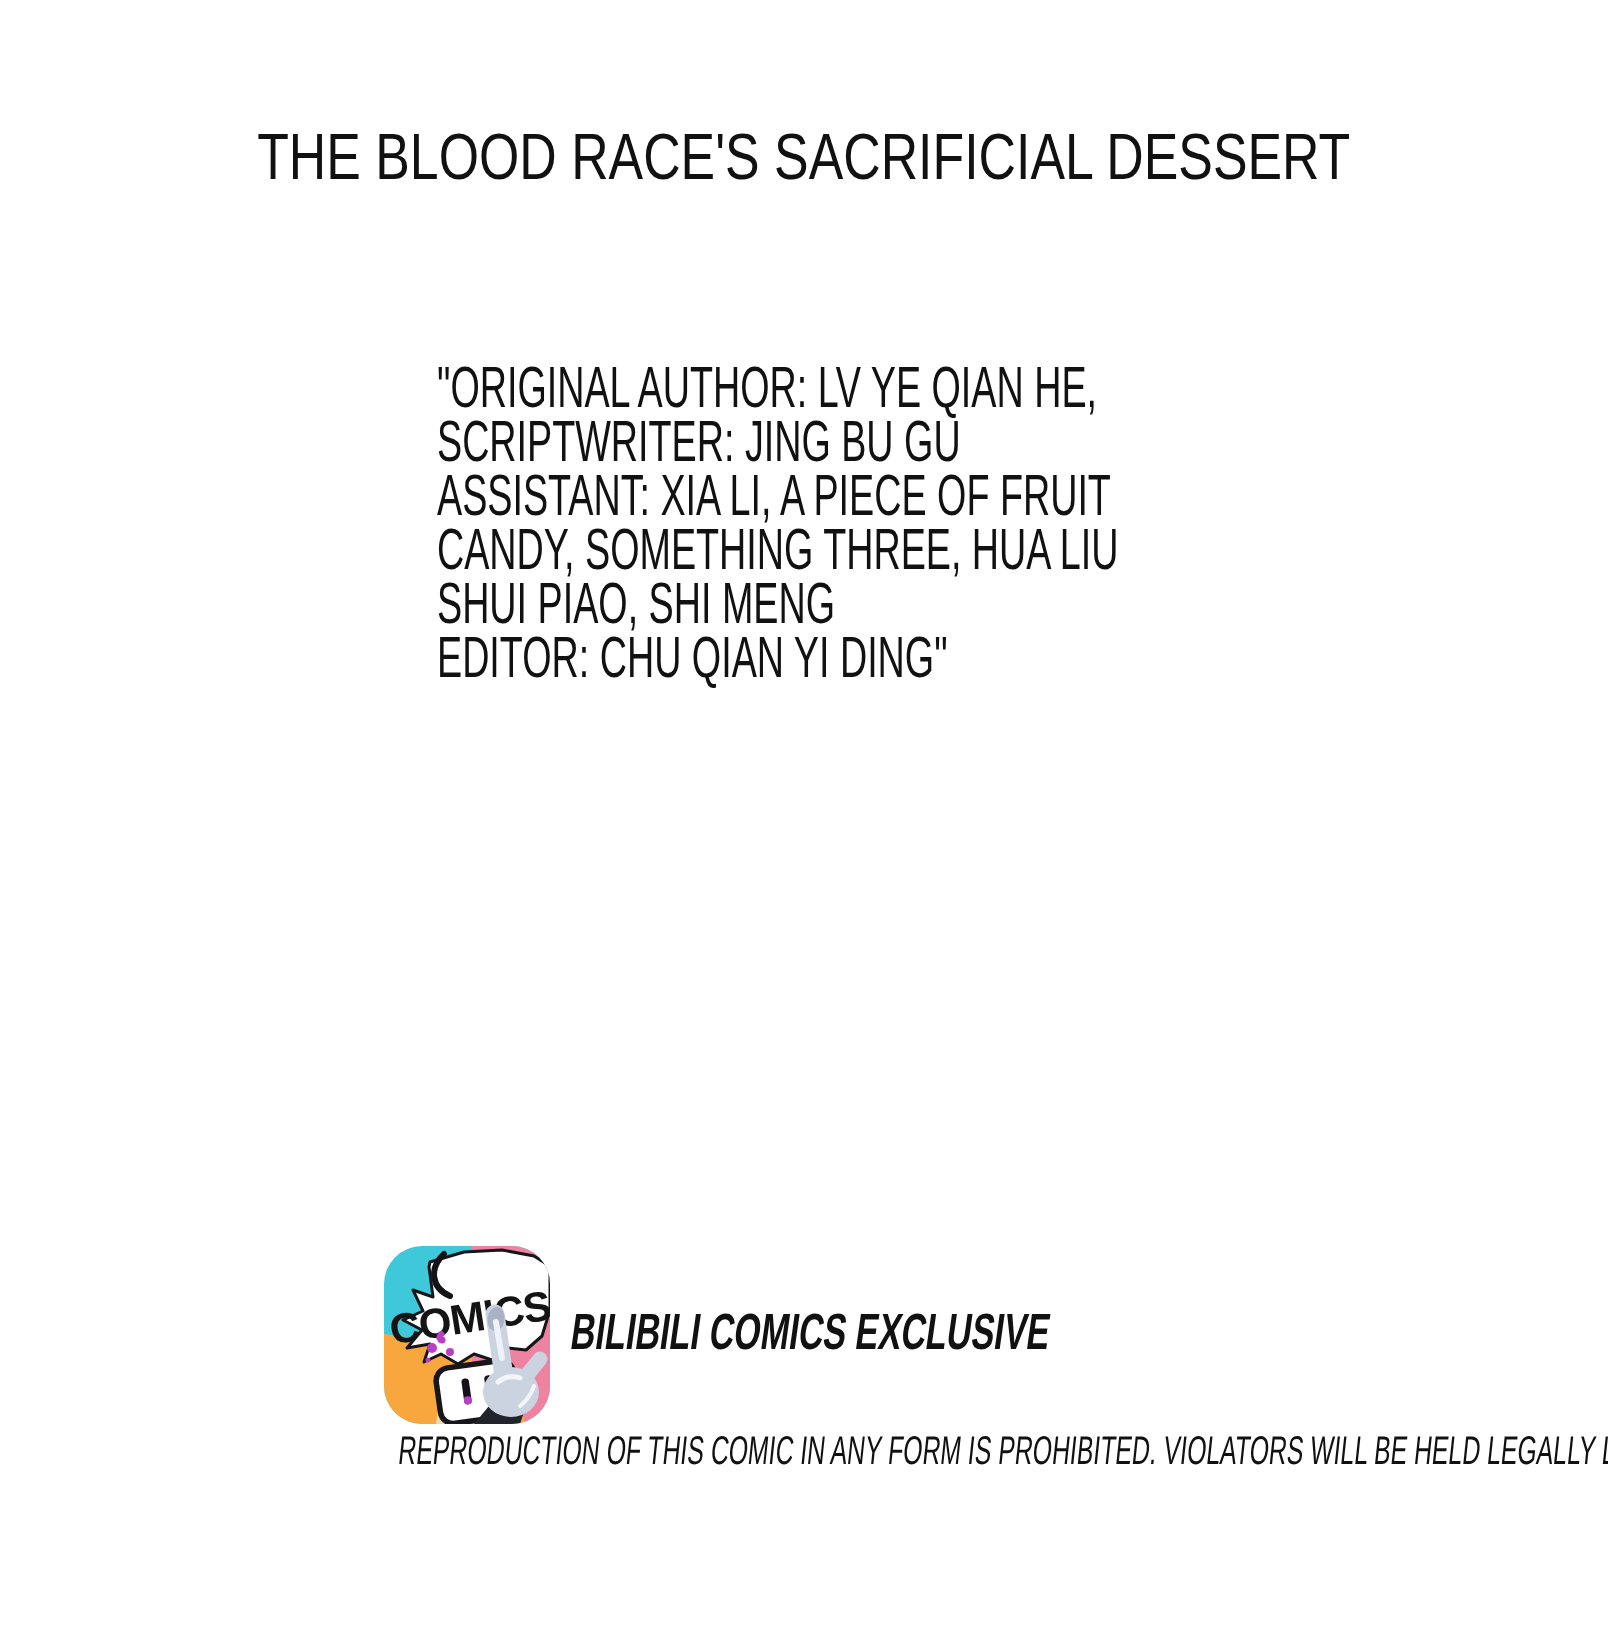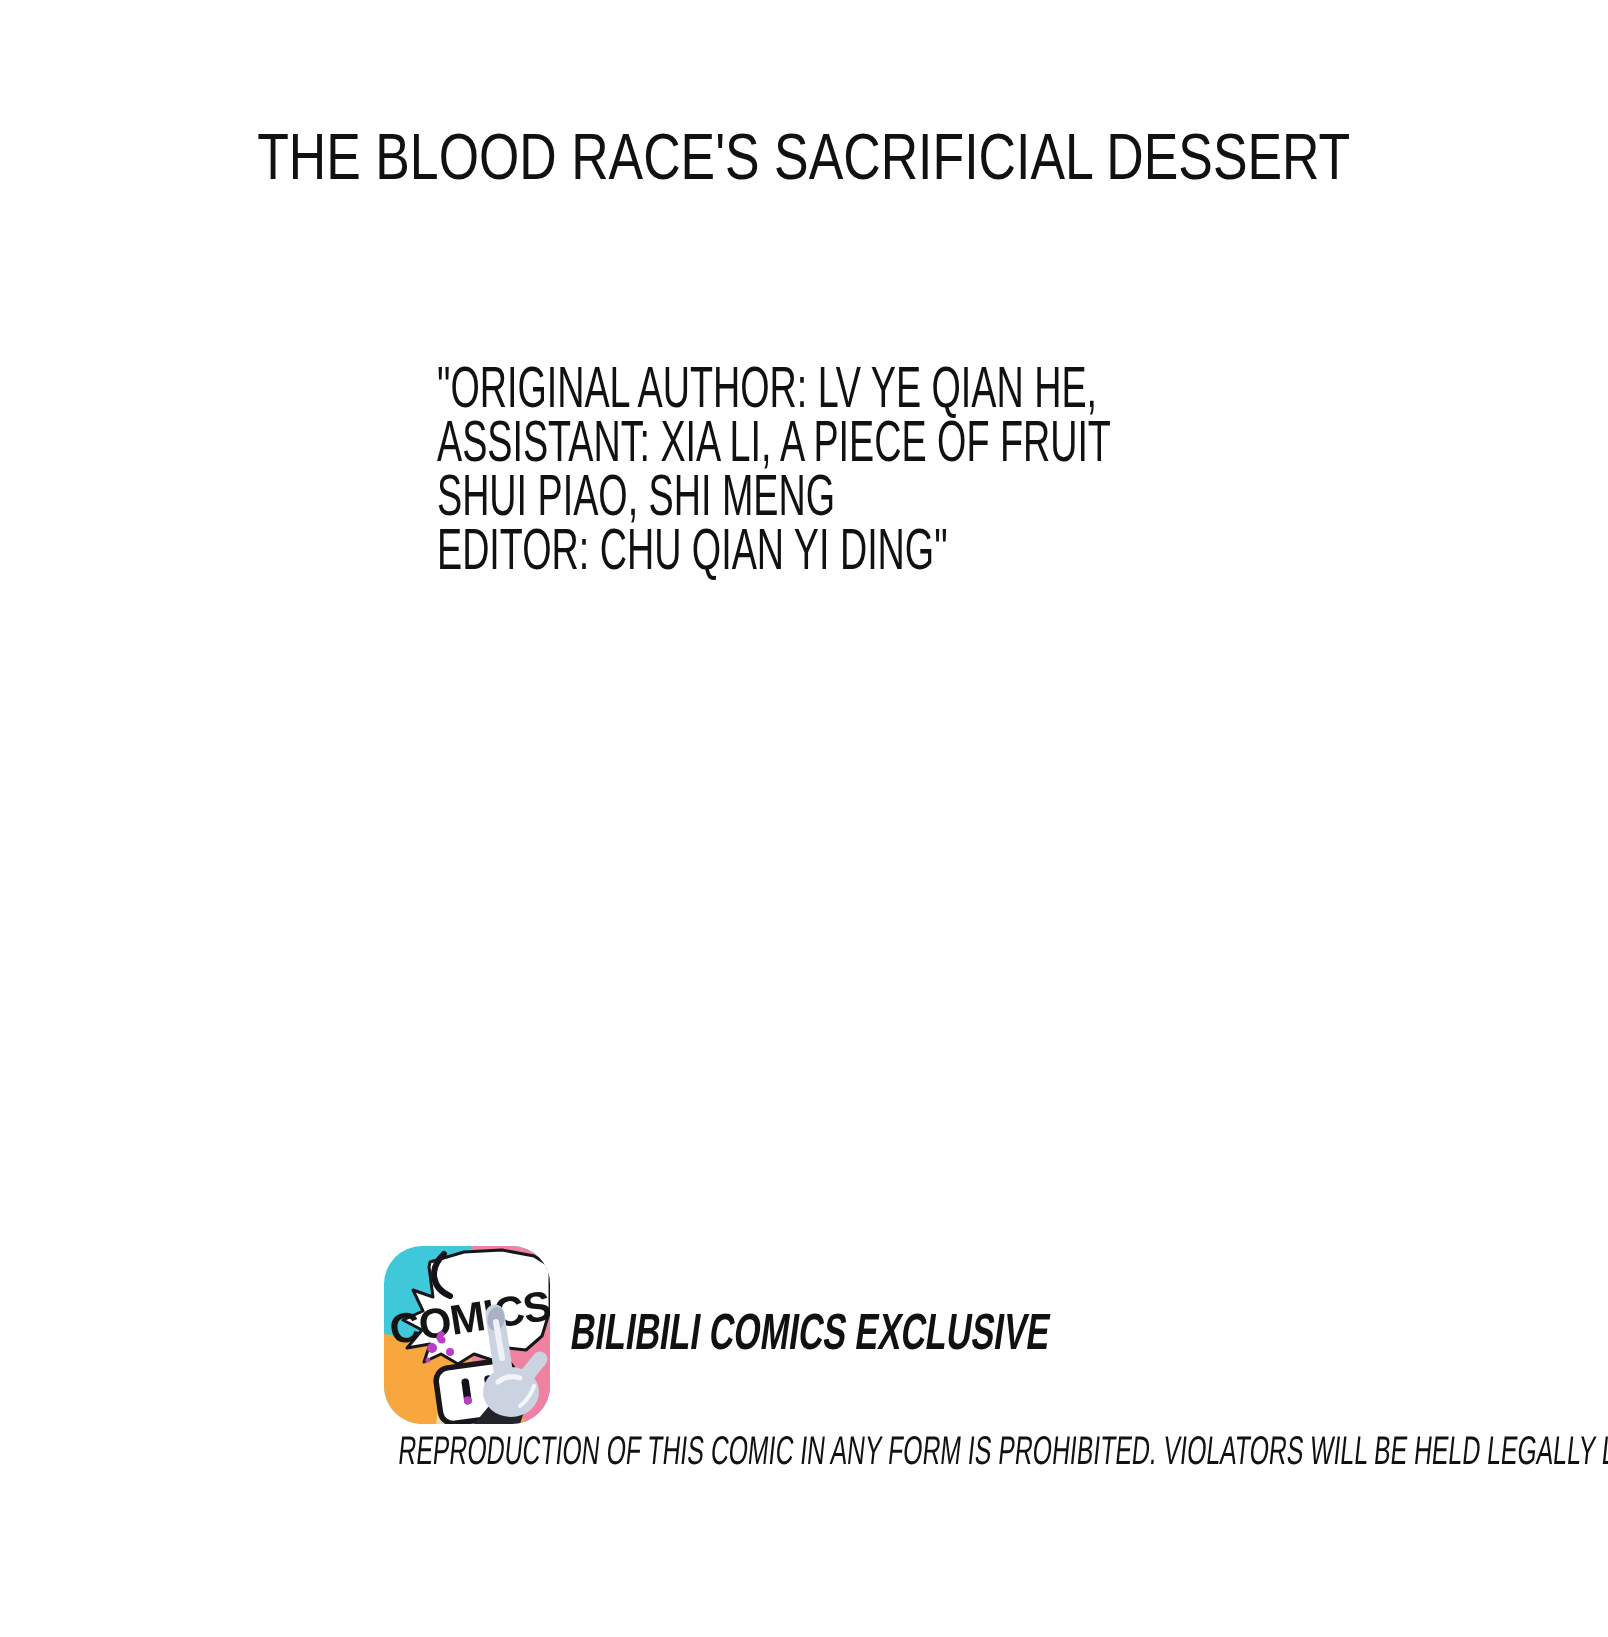--- a/index.html
+++ b/index.html
@@ -33,21 +33,23 @@
 </style>
 </head>
 <body>
 
 <div class="page">
 
   <h1 class="title"><span class="tx">THE BLOOD RACE'S SACRIFICIAL DESSERT</span></h1>
 
   <div class="credits">
     <div class="credit-line"><span class="tx">"ORIGINAL AUTHOR: LV YE QIAN HE,</span></div>
+    <div class="credit-line"><span class="tx">SCRIPTWRITER: JING BU GU</span></div>
     <div class="credit-line"><span class="tx">ASSISTANT: XIA LI, A PIECE OF FRUIT</span></div>
+    <div class="credit-line"><span class="tx">CANDY, SOMETHING THREE, HUA LIU</span></div>
     <div class="credit-line"><span class="tx">SHUI PIAO, SHI MENG</span></div>
     <div class="credit-line"><span class="tx">EDITOR: CHU QIAN YI DING"</span></div>
   </div>
 
   <svg class="publisher-logo" viewBox="0 0 166 178" width="166" height="178" xmlns="http://www.w3.org/2000/svg">
     <defs>
       <clipPath id="rr">
           <rect x="0" y="0" width="166" height="178" rx="38" ry="38"></rect>
         </clipPath>
     </defs>

